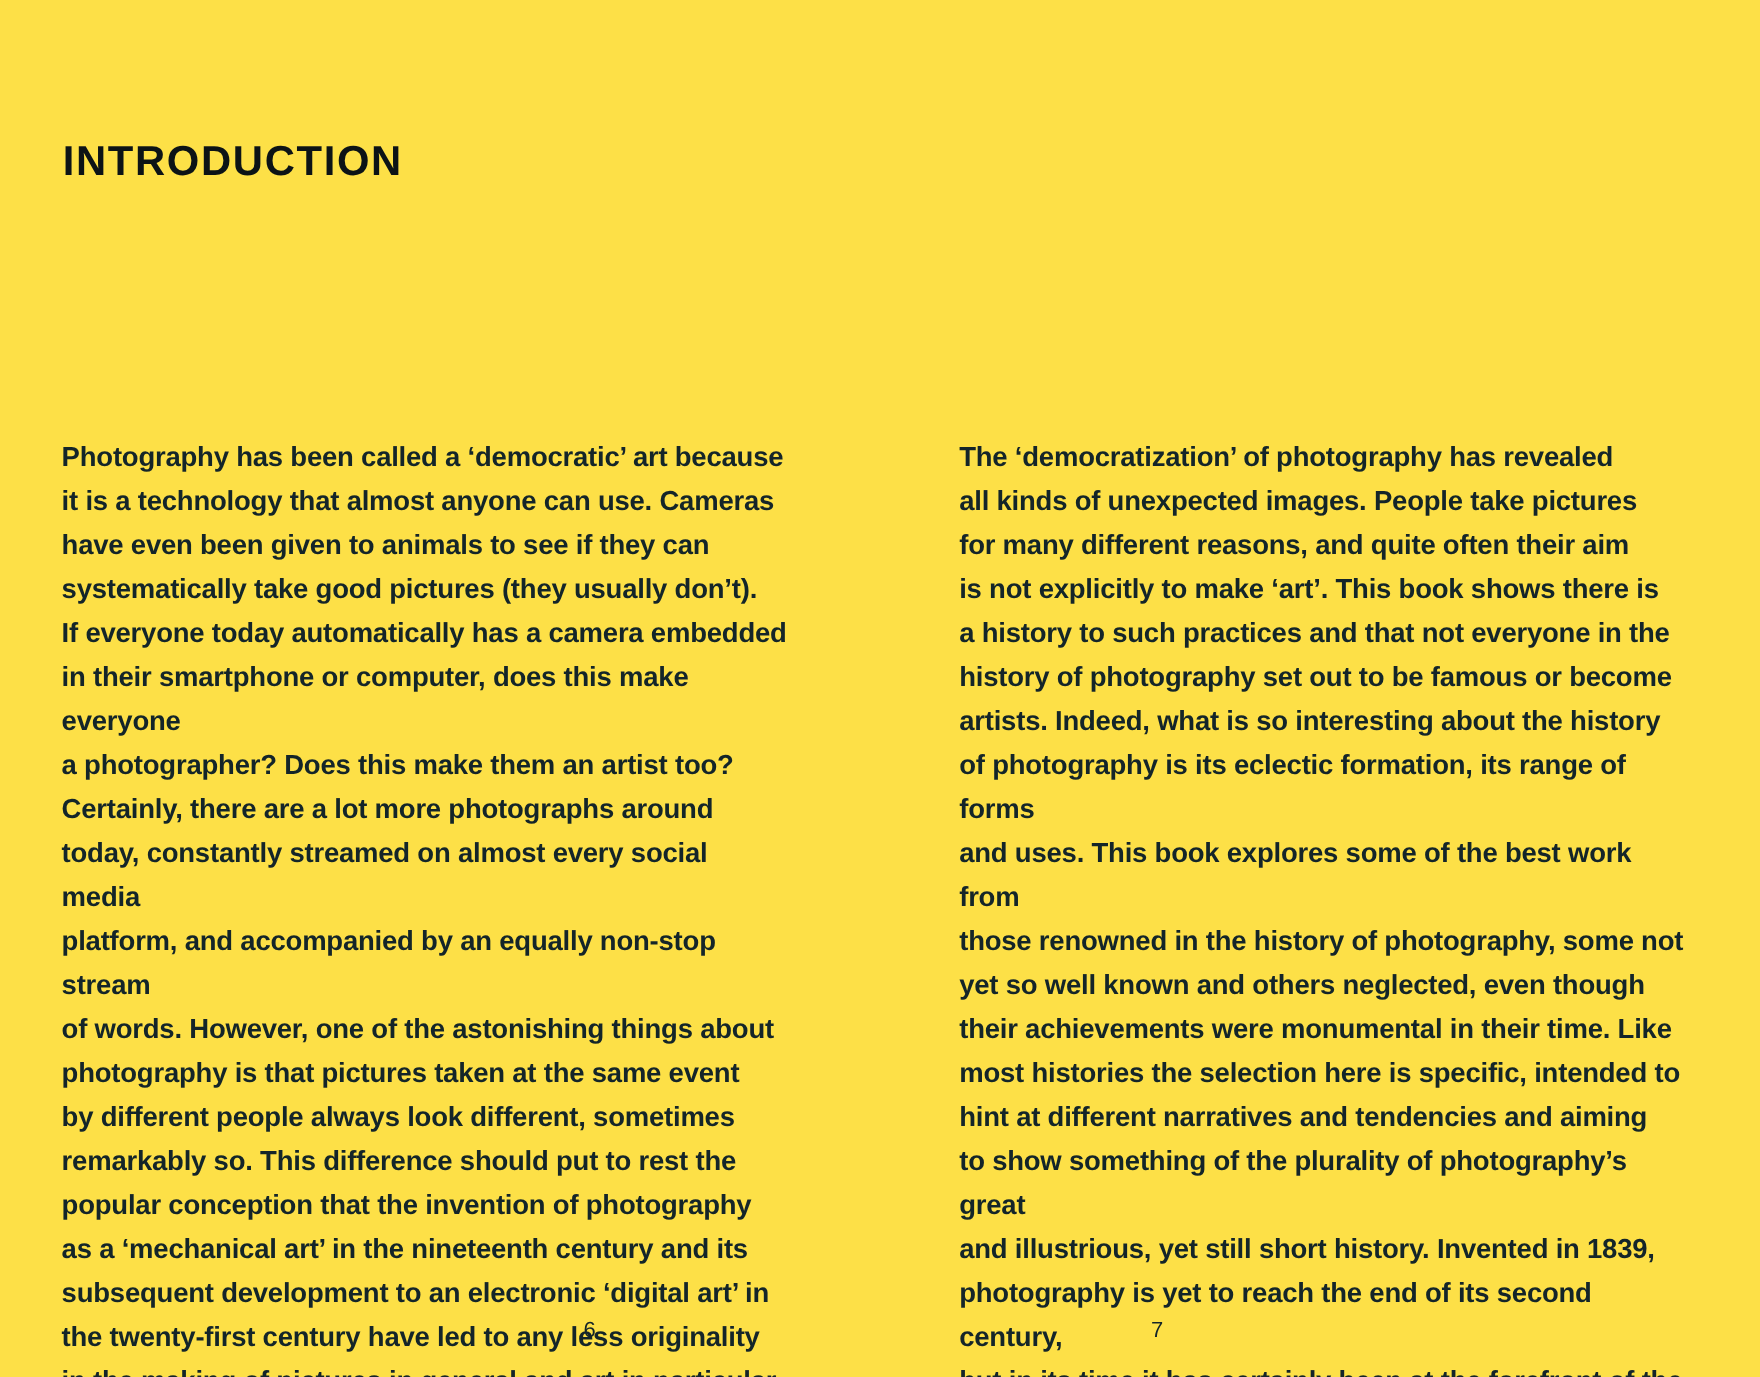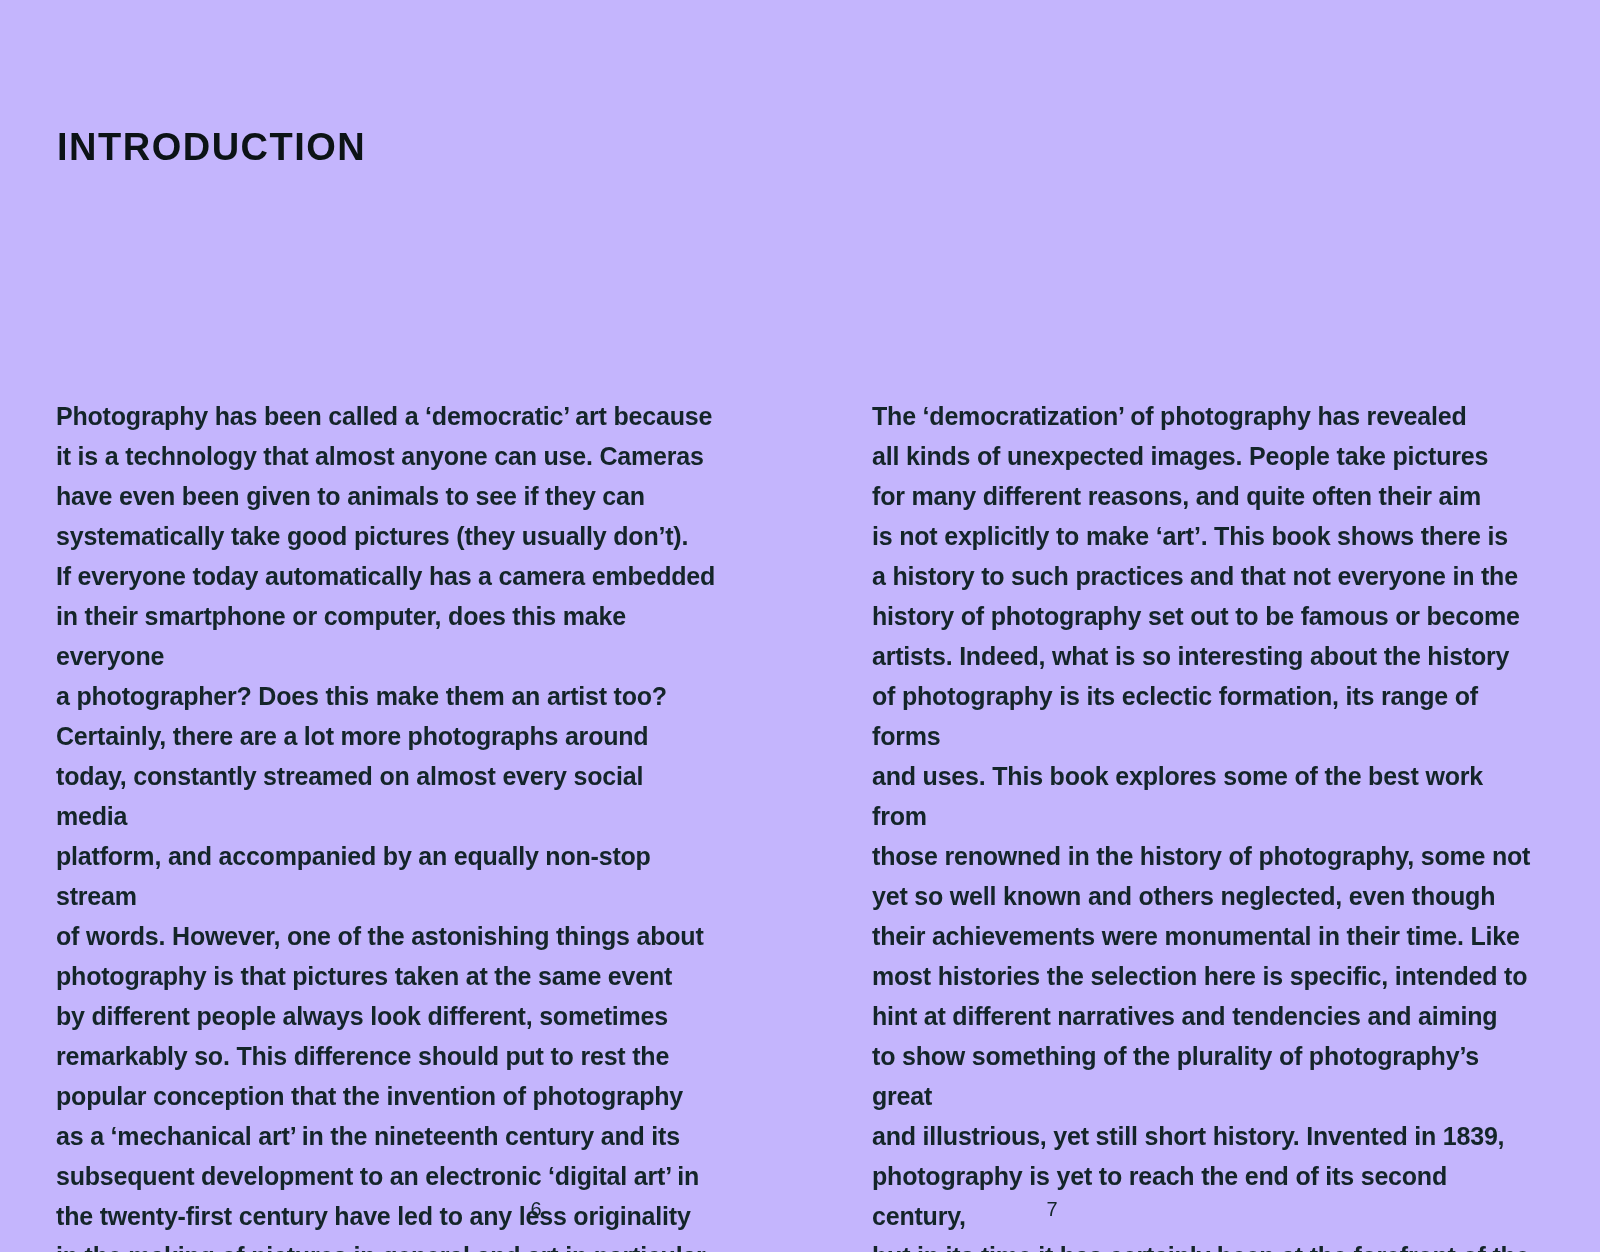--- a/index.html
+++ b/index.html
@@ -9,21 +9,21 @@
   body {
     width: 1600px;
     height: 1252px;
     font-family: "Liberation Sans", sans-serif;
     overflow: hidden;
   }
   .spread {
     position: relative;
     width: 1600px;
     height: 1252px;
-    background: #c4b5fd;
+    background: #fde047;
   }
   .page-title {
     position: absolute;
     left: 57px;
     top: 103px;
     font-size: 38px;
     font-weight: 700;
     letter-spacing: 1.5px;
     color: #0c1316;
     line-height: 1;

